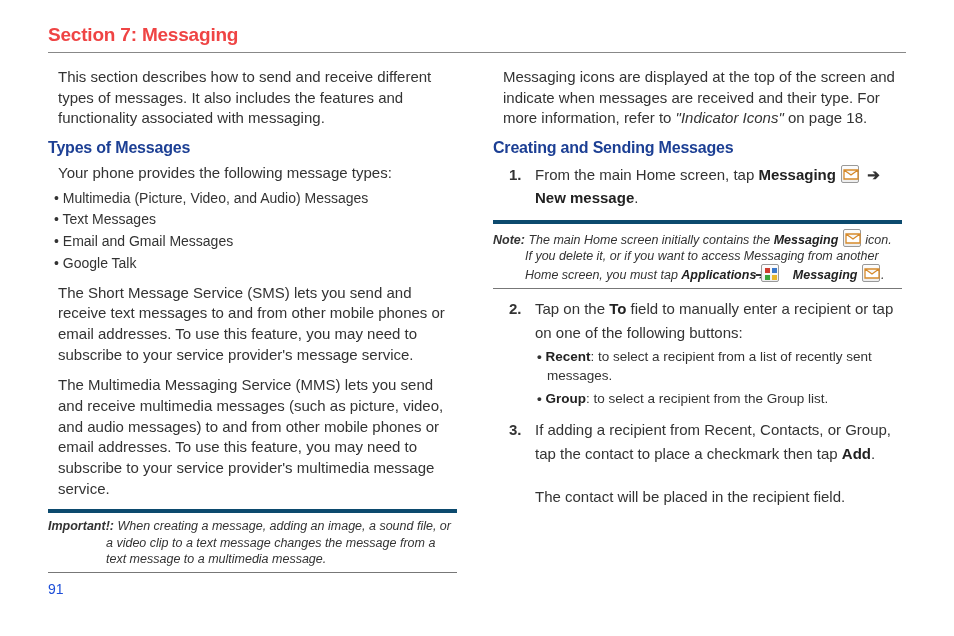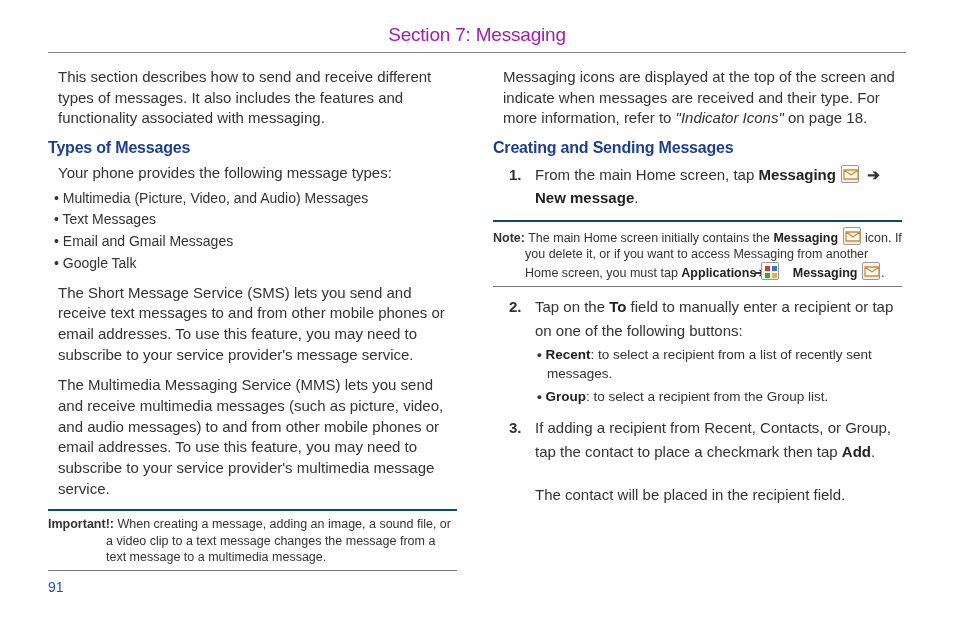--- a/index.html
+++ b/index.html
@@ -6,25 +6,24 @@
     body {
       font-family: "Helvetica Neue", Arial, sans-serif;
       background: #fff;
       width: 954px;
       height: 636px;
       padding: 24px 48px 20px 48px;
       color: #333;
       font-stretch: condensed;
     }
     .section-title {
-      color: #a21caf;
-      font-weight: normal;
+      color: #ef4444;
+      font-weight: bold;
       font-size: 19px;
       letter-spacing: -0.2px;
-      text-align: center;
     }
     .hr-top {
       border: none;
       border-top: 1.5px solid #888;
       margin: 6px 0 14px 0;
     }
     .columns {
       display: flex;
       gap: 32px;
     }
@@ -53,27 +52,28 @@
     }
     ul.bullets li {
       font-size: 14px;
       line-height: 1.55;
       color: #333;
     }
     ul.bullets li::before {
       content: "• ";
     }
     .notebox {
-      border-top: 2px solid #0c4a6e;
+      border-top: 4px solid #0c4a6e;
       border-bottom: 1px solid #777;
       padding: 5px 0 5px 0;
       margin: 6px 4px 8px 0;
       font-size: 12.5px;
       line-height: 1.3;
       color: #333;
+      font-style: italic;
     }
     .notebox .label { font-weight: bold; }
     .notebox .hang { padding-left: 58px; text-indent: -58px; }
     .notebox .hang-note { padding-left: 32px; text-indent: -32px; }
     .pagenum {
       font-size: 14px;
       color: #1d4ed8;
       margin-top: 8px;
     }
     ol.steps {

